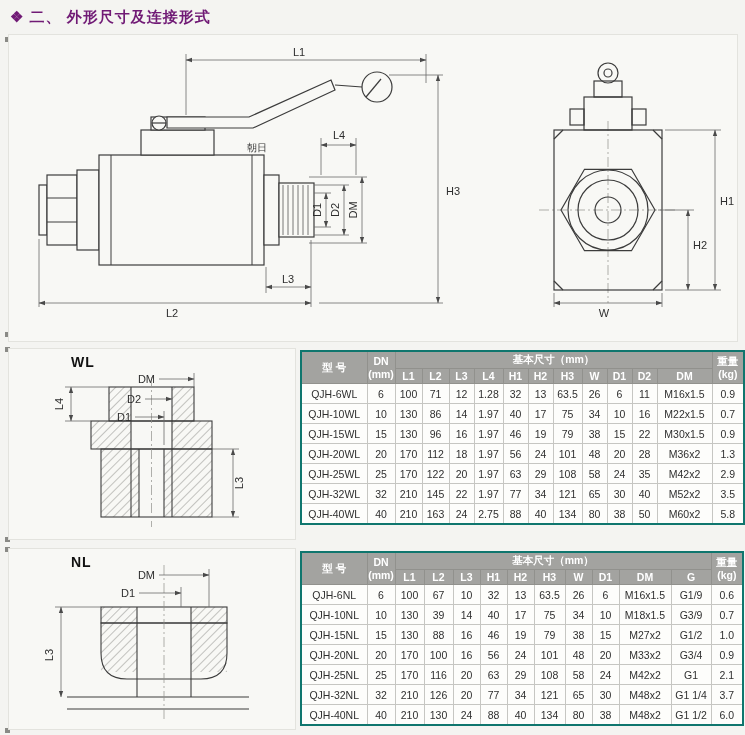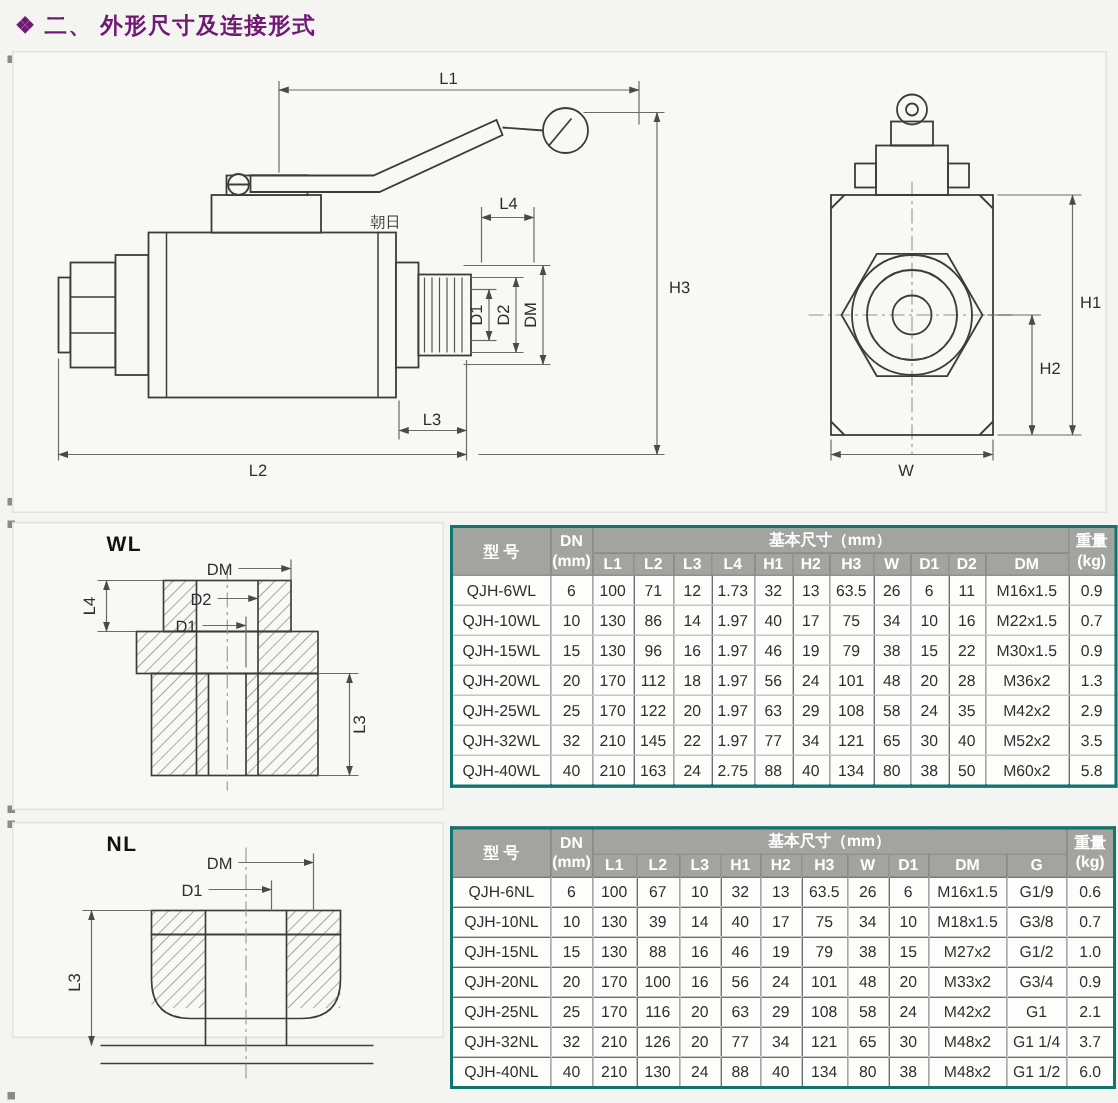--- a/index.html
+++ b/index.html
@@ -13,21 +13,21 @@
   }
   .page-title {
     position:absolute; left:10px; top:8px;
     font-size:15px; font-weight:bold; color:#701a75; letter-spacing:1px;
   }
   .panel {
     position:absolute; background:#f8f8f5; border:1px solid #e3e3de;
   }
   #top-panel  { left:8px;  top:34px;  width:730px; height:308px; }
   #wl-block   { left:8px;  top:348px; width:288px; height:192px; }
-  #nl-block   { left:8px;  top:548px; width:288px; height:144px; }
+  #nl-block   { left:8px;  top:548px; width:288px; height:182px; }
   .section-label {
     position:absolute; left:34px; top:5px;
     font-size:14px; color:#111; font-weight:bold; letter-spacing:1px;margin-left:28px;
   }
   .panel svg { position:absolute; left:0; top:0; }
   svg text { font-family:"Liberation Sans", sans-serif; }
 
   .anchor {
     position:absolute; width:5px; height:5px; background:#8a8a86;
   }
@@ -325,21 +325,21 @@
       <th>DM</th>
     </tr>
   </thead>
   <tbody>
       <tr>
         <td>QJH-6WL</td>
         <td>6</td>
         <td>100</td>
         <td>71</td>
         <td>12</td>
-        <td>1.73</td>
+        <td>1.28</td>
         <td>32</td>
         <td>13</td>
         <td>63.5</td>
         <td>26</td>
         <td>6</td>
         <td>11</td>
         <td>M16x1.5</td>
         <td>0.9</td>
       </tr>
       <tr>
@@ -504,21 +504,21 @@
         <td>10</td>
         <td>130</td>
         <td>39</td>
         <td>14</td>
         <td>40</td>
         <td>17</td>
         <td>75</td>
         <td>34</td>
         <td>10</td>
         <td>M18x1.5</td>
-        <td>G3/8</td>
+        <td>G3/9</td>
         <td>0.7</td>
       </tr>
       <tr>
         <td>QJH-15NL</td>
         <td>15</td>
         <td>130</td>
         <td>88</td>
         <td>16</td>
         <td>46</td>
         <td>19</td>

